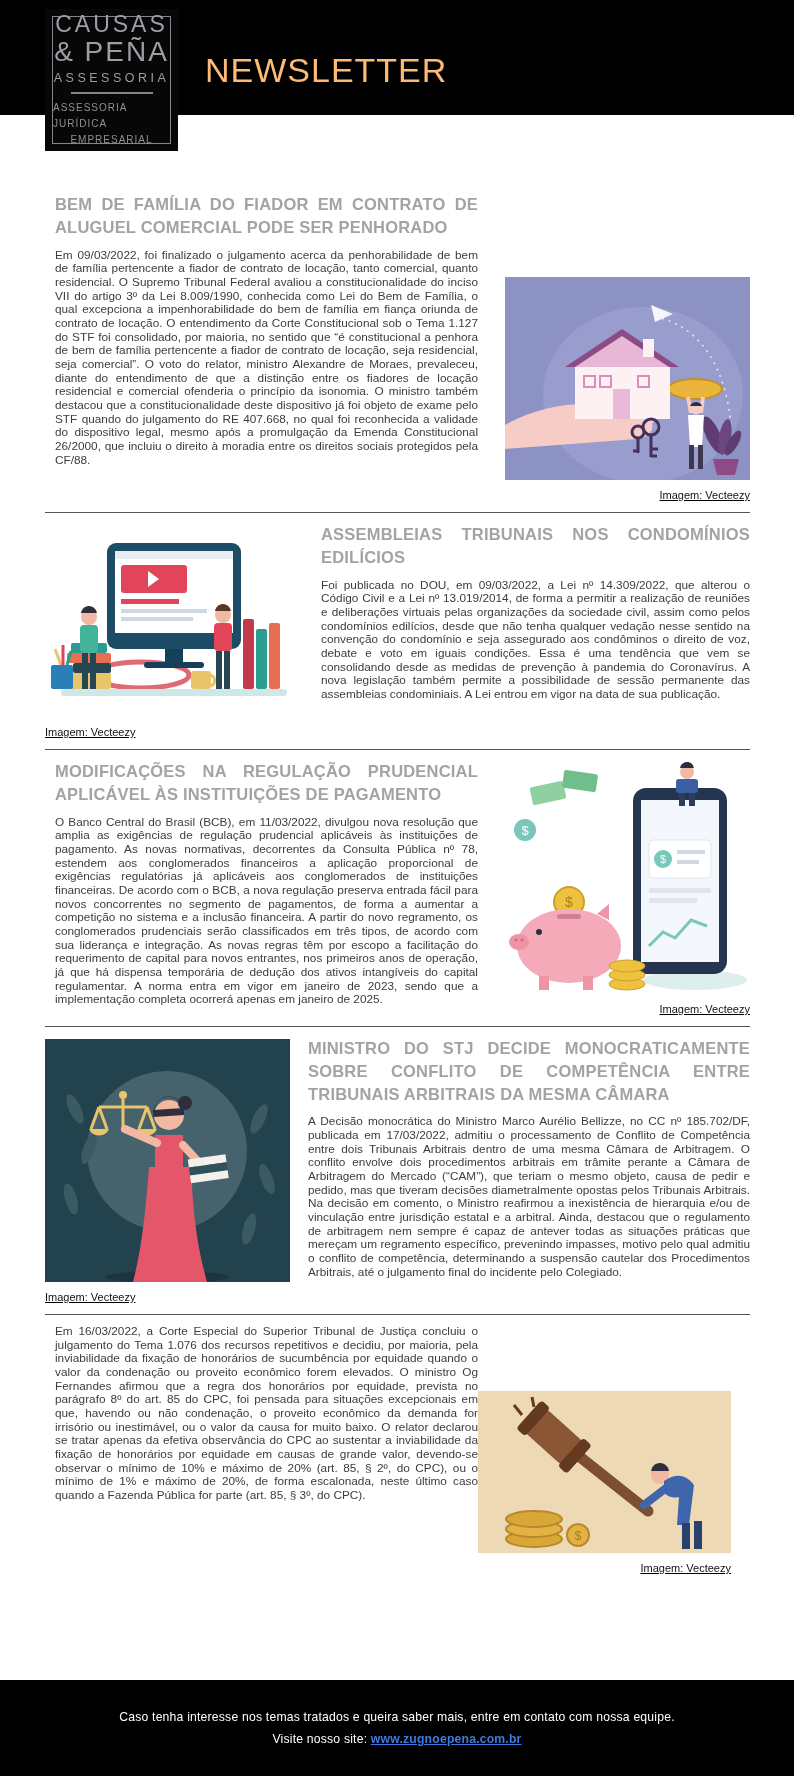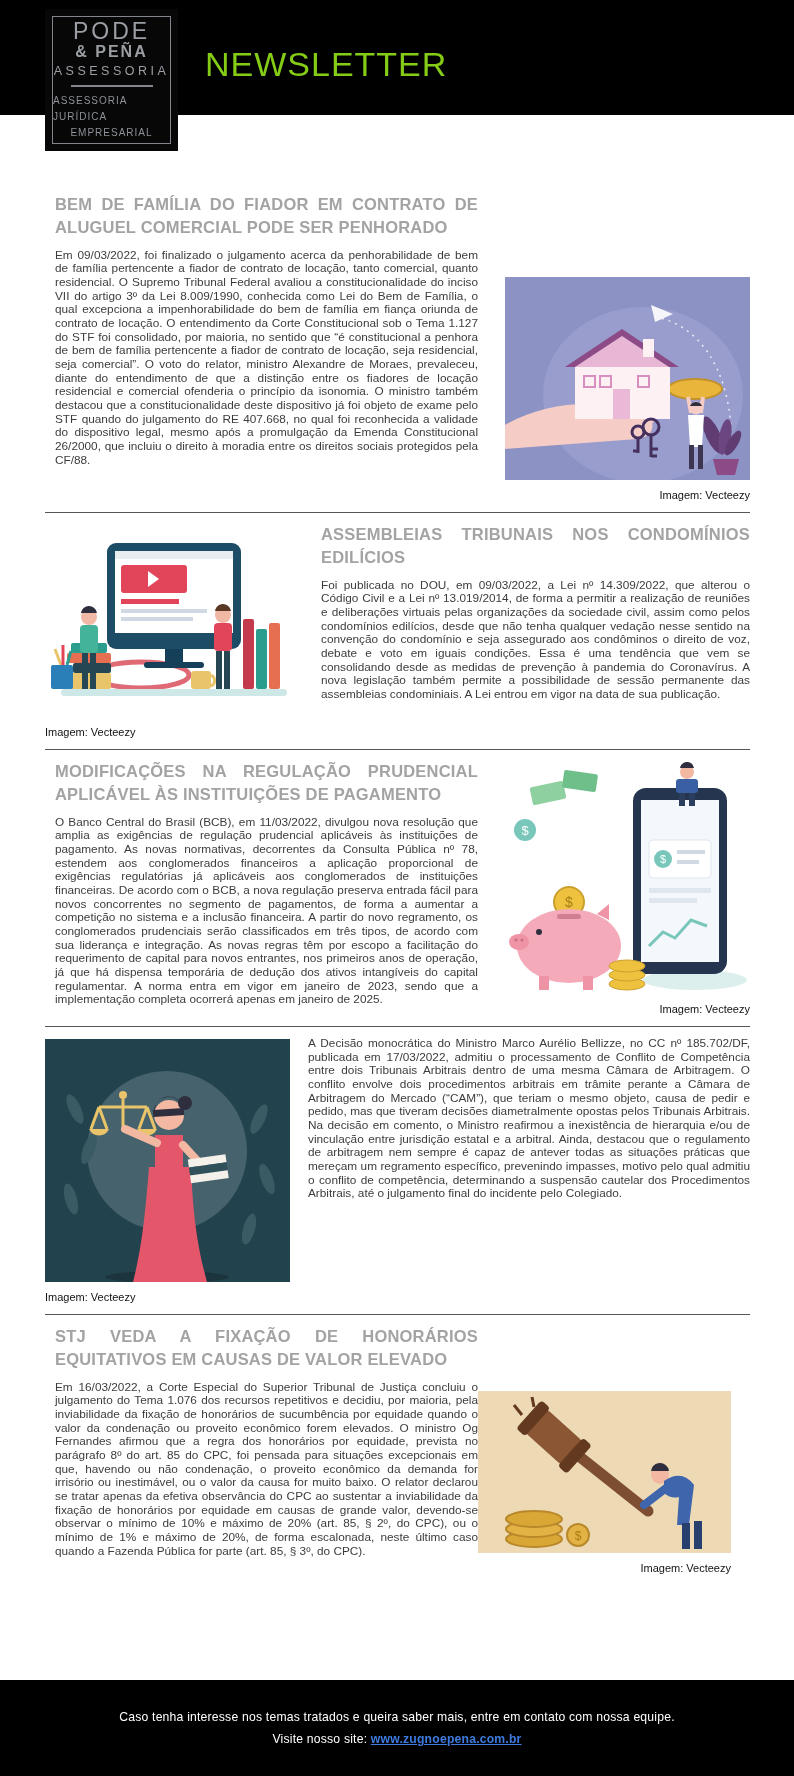--- a/index.html
+++ b/index.html
@@ -6,36 +6,36 @@
   .page{width:794px;height:1776px;margin:0 auto;background:#fff;position:relative;
         display:flex;flex-direction:column;overflow:hidden;
         font-family:"Liberation Sans",sans-serif;}
   
   .header-bar{height:115px;background:#000;position:relative;flex:none;}
   .logo-box{position:absolute;left:45px;top:9px;width:133px;height:142px;
             background:#070707;padding:7px;box-sizing:border-box;}
   .logo-inner{border:1px solid #83868c;height:100%;box-sizing:border-box;display:flex;
               flex-direction:column;align-items:center;justify-content:center;color:#9b9ea3;}
   .logo-name1{font-size:23px;letter-spacing:3px;line-height:1.05;}
-  .logo-name2{font-size:16px;letter-spacing:2px;line-height:1.15;font-weight:bold;}
+  .logo-name2{font-size:28px;letter-spacing:2px;line-height:1.15;}
   .logo-name3{font-size:12.5px;letter-spacing:3.5px;margin-top:3px;}
   .logo-rule{width:82px;border-top:2px solid #83868c;margin:7px 0 6px;}
   .logo-tag{font-size:10px;letter-spacing:1px;color:#8e9196;line-height:1.6;}
-  .nl-title{position:absolute;left:205px;top:45px;margin:0;color:#84cc16;font-size:34px;
+  .nl-title{position:absolute;left:205px;top:51px;margin:0;color:#fdba74;font-size:34px;
             font-weight:normal;letter-spacing:1px;}
   
   main{flex:1;padding:78px 44px 0 55px;box-sizing:border-box;}
   .row{display:flex;}
   .text-col{width:423px;flex:none;}
   .text-col.wide{width:auto;flex:1;margin-left:18px;}
   .art-title{margin:0 0 10px;font-size:16.5px;line-height:1.38;color:#a3a3a3;
              font-weight:bold;text-align:justify;letter-spacing:.2px;}
   .art-body{margin:0;font-size:11.8px;line-height:1.16;text-align:justify;color:#3c3c3c;}
   figure{margin:0;}
-  .fig-col{flex:1;display:flex;flex-direction:column;align-items:flex-end;}
+  .fig-col{flex:1;display:flex;flex-direction:column;align-items:flex-end;text-decoration:underline;}
   .fig-col.left{flex:none;align-items:flex-start;margin-left:-10px;}
   figcaption{font-size:11px;color:#111;margin-top:9px;}
   .cap-right{text-align:right;}
   .fig1 svg{margin-top:84px;}
   .fig3 svg{margin-top:2px;}
   .fig4 svg{margin-top:2px;}
   .fig5{margin-right:34px;}
   .fig5 svg{margin-top:66px;}
   .divider{border:none;border-top:1px solid #555;margin:11px 0 10px -10px;}
   
@@ -45,21 +45,21 @@
   .footer-bar a{color:#3e7bdf;font-weight:bold;text-decoration:underline;}
 </style>
 </head>
 <body>
 
 <div class="page">
 
   <header class="header-bar">
     <div class="logo-box">
       <div class="logo-inner">
-        <div class="logo-name1">PODE</div>
+        <div class="logo-name1">CAUSAS</div>
         <div class="logo-name2">&amp; PEÑA</div>
         <div class="logo-name3">ASSESSORIA</div>
         <div class="logo-rule"></div>
         <div class="logo-tag">ASSESSORIA JURÍDICA</div>
         <div class="logo-tag">EMPRESARIAL</div>
       </div>
     </div>
     <h1 class="nl-title">NEWSLETTER</h1>
   </header>
 
@@ -289,31 +289,31 @@
               <g transform="rotate(-8 162 128)">
                 <rect x="144" y="118" width="38" height="8" fill="#f4f1ea"></rect>
                 <rect x="144" y="126" width="38" height="8" fill="#30505a"></rect>
                 <rect x="144" y="134" width="38" height="8" fill="#f4f1ea"></rect>
               </g>
             </g>
           </svg>
           <figcaption>Imagem: Vecteezy</figcaption>
         </figure>
         <div class="text-col wide">
+          <h2 class="art-title">MINISTRO DO STJ DECIDE MONOCRATICAMENTE SOBRE CONFLITO DE COMPETÊNCIA ENTRE TRIBUNAIS ARBITRAIS DA MESMA CÂMARA</h2>
           <p class="art-body">A Decisão monocrática do Ministro Marco Aurélio Bellizze, no CC nº 185.702/DF, publicada em 17/03/2022, admitiu o processamento de Conflito de Competência entre dois Tribunais Arbitrais dentro de uma mesma Câmara de Arbitragem. O conflito envolve dois procedimentos arbitrais em trâmite perante a Câmara de Arbitragem do Mercado (“CAM”), que teriam o mesmo objeto, causa de pedir e pedido, mas que tiveram decisões diametralmente opostas pelos Tribunais Arbitrais. Na decisão em comento, o Ministro reafirmou a inexistência de hierarquia e/ou de vinculação entre jurisdição estatal e a arbitral. Ainda, destacou que o regulamento de arbitragem nem sempre é capaz de antever todas as situações práticas que mereçam um regramento específico, prevenindo impasses, motivo pelo qual admitiu o conflito de competência, determinando a suspensão cautelar dos Procedimentos Arbitrais, até o julgamento final do incidente pelo Colegiado.</p>
         </div>
       </div>
     </section>
 
     <hr class="divider">
 
     <section class="article">
       <div class="row">
         <div class="text-col">
-          <h2 class="art-title">STJ VEDA A FIXAÇÃO DE HONORÁRIOS EQUITATIVOS EM CAUSAS DE VALOR ELEVADO</h2>
           <p class="art-body">Em 16/03/2022, a Corte Especial do Superior Tribunal de Justiça concluiu o julgamento do Tema 1.076 dos recursos repetitivos e decidiu, por maioria, pela inviabilidade da fixação de honorários de sucumbência por equidade quando o valor da condenação ou proveito econômico forem elevados. O ministro Og Fernandes afirmou que a regra dos honorários por equidade, prevista no parágrafo 8º do art. 85 do CPC, foi pensada para situações excepcionais em que, havendo ou não condenação, o proveito econômico da demanda for irrisório ou inestimável, ou o valor da causa for muito baixo. O relator declarou se tratar apenas da efetiva observância do CPC ao sustentar a inviabilidade da fixação de honorários por equidade em causas de grande valor, devendo-se observar o mínimo de 10% e máximo de 20% (art. 85, § 2º, do CPC), ou o mínimo de 1% e máximo de 20%, de forma escalonada, neste último caso quando a Fazenda Pública for parte (art. 85, § 3º, do CPC).</p>
         </div>
         <figure class="fig-col fig5">
           <svg width="253" height="162" viewBox="0 0 253 162" role="img">
             <rect width="253" height="162" fill="#eed9b5"></rect>
             <g>
               <ellipse cx="56" cy="148" rx="28" ry="8" fill="#d9a735" stroke="#b8882a" stroke-width="2"></ellipse>
               <ellipse cx="56" cy="138" rx="28" ry="8" fill="#e3b244" stroke="#b8882a" stroke-width="2"></ellipse>
               <ellipse cx="56" cy="128" rx="28" ry="8" fill="#d9a735" stroke="#b8882a" stroke-width="2"></ellipse>
               <circle cx="100" cy="144" r="11" fill="#e3b244" stroke="#b8882a" stroke-width="2"></circle>

